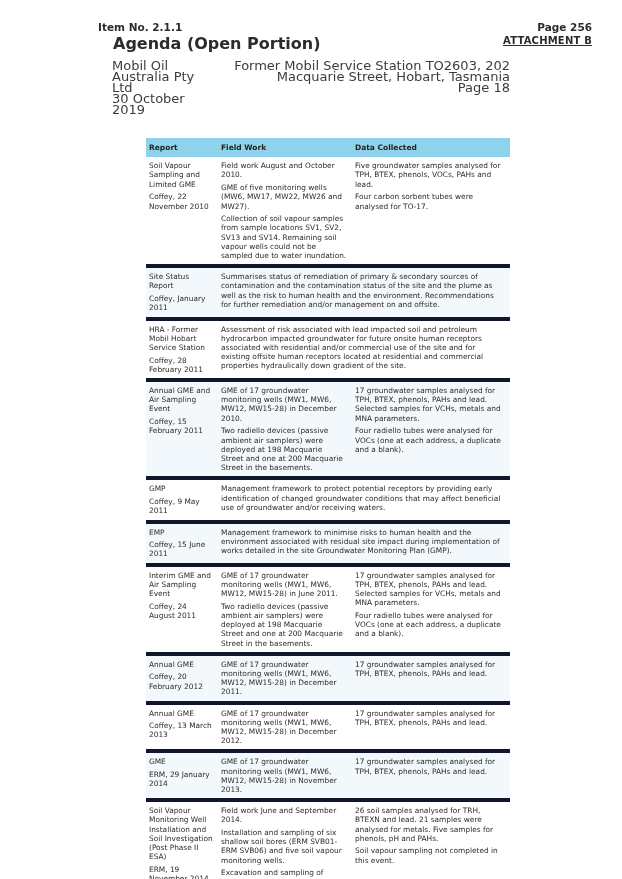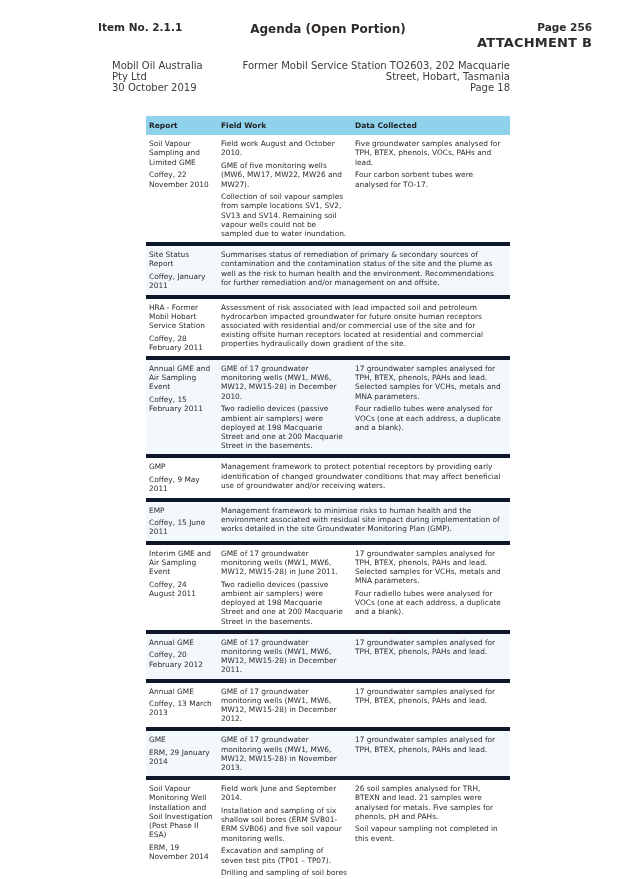--- a/index.html
+++ b/index.html
@@ -7,27 +7,27 @@
     position:relative;
     width:622px;height:879px;
     background:#fff;
     font-family:"DejaVu Sans","Liberation Sans",sans-serif;
     color:var(--text,#2e2b28);
     overflow:hidden;
   }
   
   .agenda-header{position:absolute;top:18px;left:0;right:0;height:48px;font-weight:bold;margin-left:34px;}
   .ah-left{position:absolute;left:64px;top:3px;font-size:10.5px;}
-  .ah-center{position:absolute;left:50%;transform:translateX(-50%);top:4px;width:430px;text-align:center;font-size:12px;line-height:14px;}
+  .ah-center{position:absolute;left:50%;transform:translateX(-50%);top:19px;width:430px;font-size:16px;line-height:14px;}
   .ah-right{position:absolute;right:30px;top:3px;text-align:right;}
   .ah-page{font-size:10.5px;}
-  .ah-attachment{font-size:13px;margin-top:2px;letter-spacing:.2px;}
+  .ah-attachment{font-size:10px;margin-top:2px;letter-spacing:.2px;text-decoration:underline;}
   
   .content{position:absolute;top:60px;left:112px;width:398px;}
-  .doc-header{display:flex;justify-content:space-between;font-size:10px;line-height:11px;color:#3c3c3c;}
+  .doc-header{display:flex;justify-content:space-between;font-size:13px;line-height:11px;color:#3c3c3c;}
   .dh-right{text-align:right;max-width:300px;}
   
   .table-wrap{margin-left:34px;margin-top:23px;}
   table.report-table{border-collapse:collapse;table-layout:fixed;width:364px;font-size:7.4px;line-height:9.2px;color:var(--text,#2e2b28);}
   table.report-table col.c-report{width:72px;}
   table.report-table col.c-field{width:134px;}
   table.report-table col.c-data{width:158px;}
   table.report-table th{
     background:var(--header-bg,#8fd2ec);
     text-align:left;font-weight:bold;font-size:7.5px;

